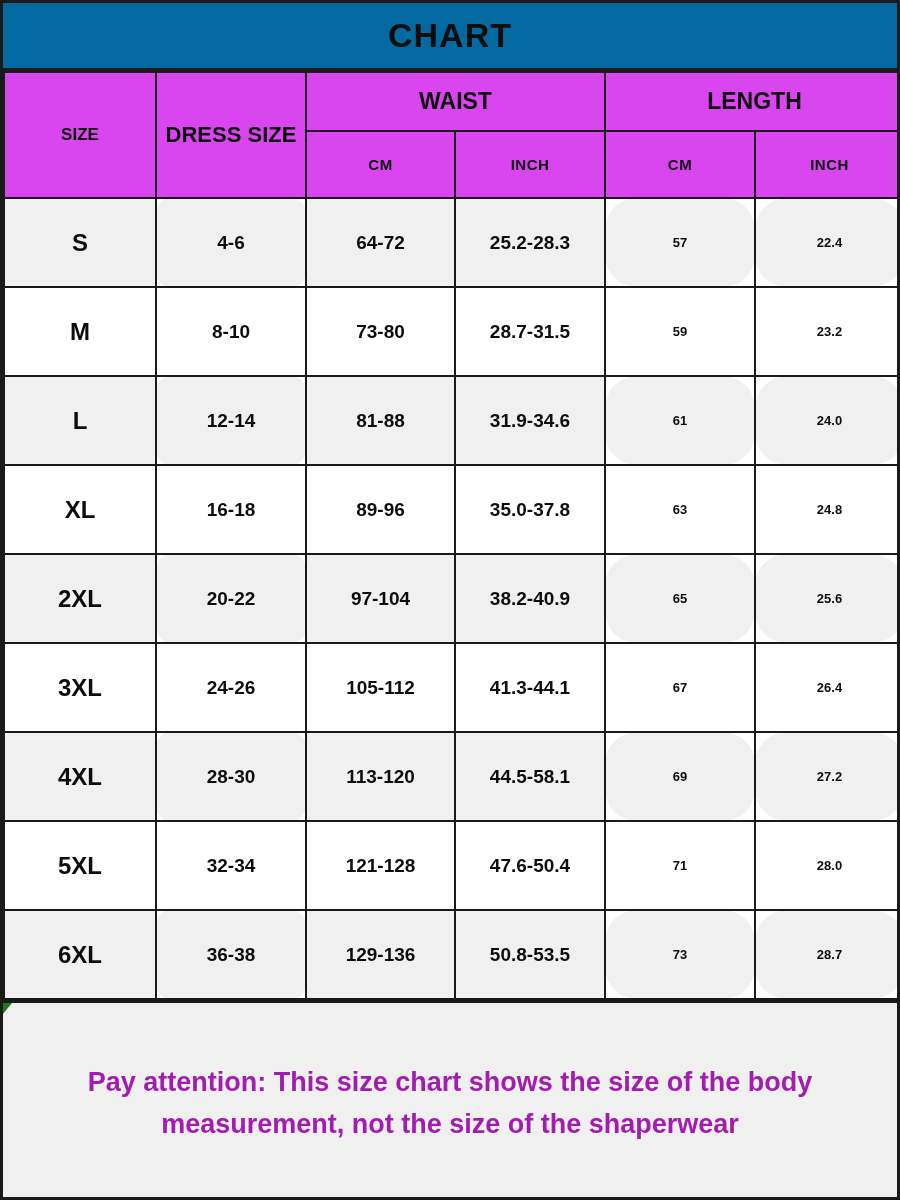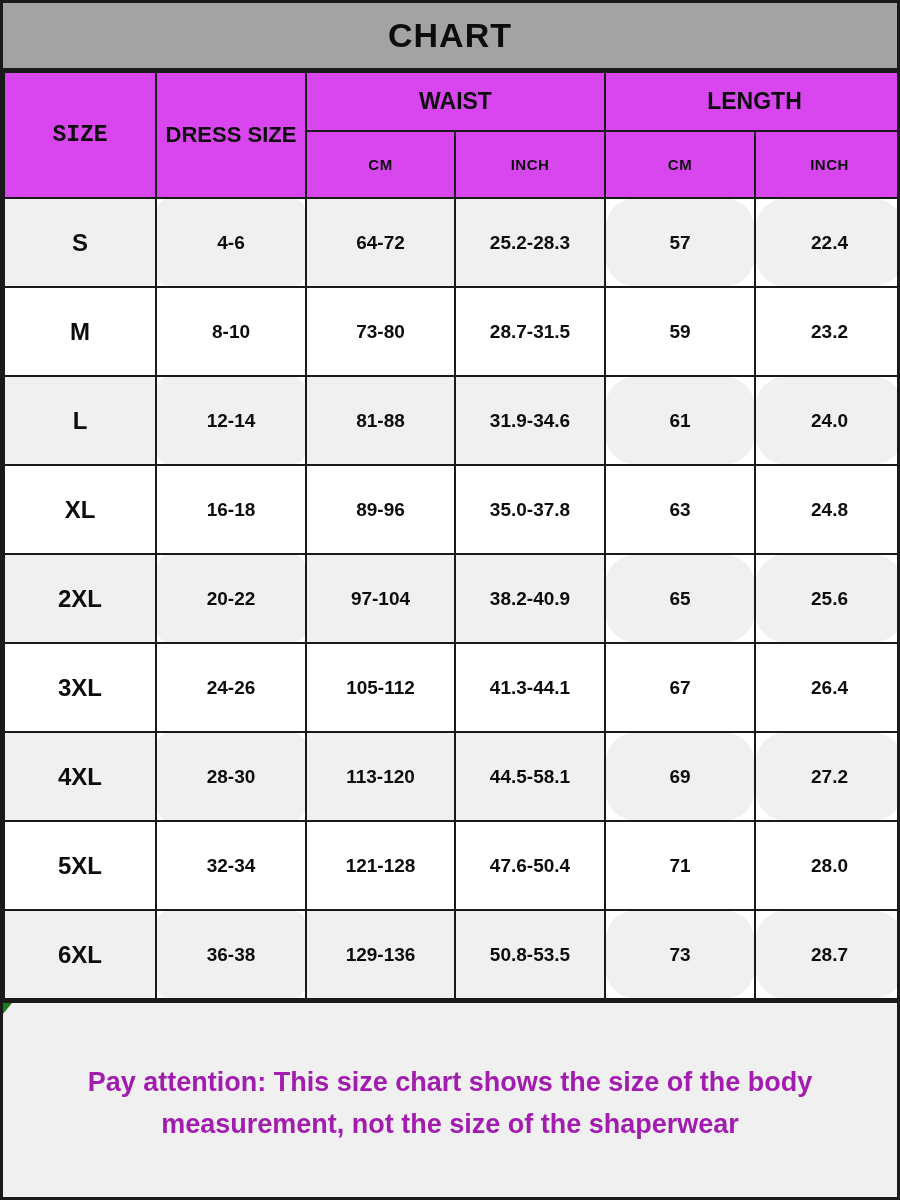--- a/index.html
+++ b/index.html
@@ -20,21 +20,21 @@
     height: 1200px;
     box-sizing: border-box;
     border: 3px solid #1a1a1a;
     background: #ffffff;
     overflow: hidden;
   }
 
   
   .title-row {
     height: 68px;
-    background: #a3a3a3;
+    background: #0369a1;
     border-bottom: 3px solid #1a1a1a;
     display: flex;
     align-items: center;
     justify-content: center;
     box-sizing: border-box;
   }
   .title-row .title-text {
     font-size: 34px;
     font-weight: bold;
     letter-spacing: 1px;
@@ -61,33 +61,33 @@
   }
 
   
   col.c-size       { width: 152px; }
   col.c-dress      { width: 150px; }
   col.c-waist-cm   { width: 149px; }
   col.c-waist-in   { width: 150px; }
   col.c-len-cm     { width: 150px; }
   col.c-len-in     { width: 149px; }
 
-  .th-size        { font-size: 23px; height: 122px; font-family: Liberation Mono, monospace; }
+  .th-size        { font-size: 17px; height: 122px; }
   .th-dress       { font-size: 22px; height: 122px; }
   .th-group       { font-size: 23px; height: 57px; }
   .th-unit        { font-size: 15px; height: 65px; letter-spacing: .5px; }
 
   tr.data-row { height: 89px; }
   tr.row-shade td { background: #f0f0f0; }
   tr.row-plain td { background: #ffffff; }
 
   td.cell-size  { font-size: 24px; }
   td.cell-dress { font-size: 19px; border-radius: 15px; }
   td.cell-val   { font-size: 19px; }
-  td.cell-len   { font-size: 19px; border-radius: 32px; }
+  td.cell-len   { font-size: 13px; border-radius: 32px; }
 
   
   .note-box {
     position: relative;
     height: 204px;
     background: #f0f0f0;
     border-top: 3px solid #1a1a1a;
     box-sizing: border-box;
     display: flex;
     align-items: center;

